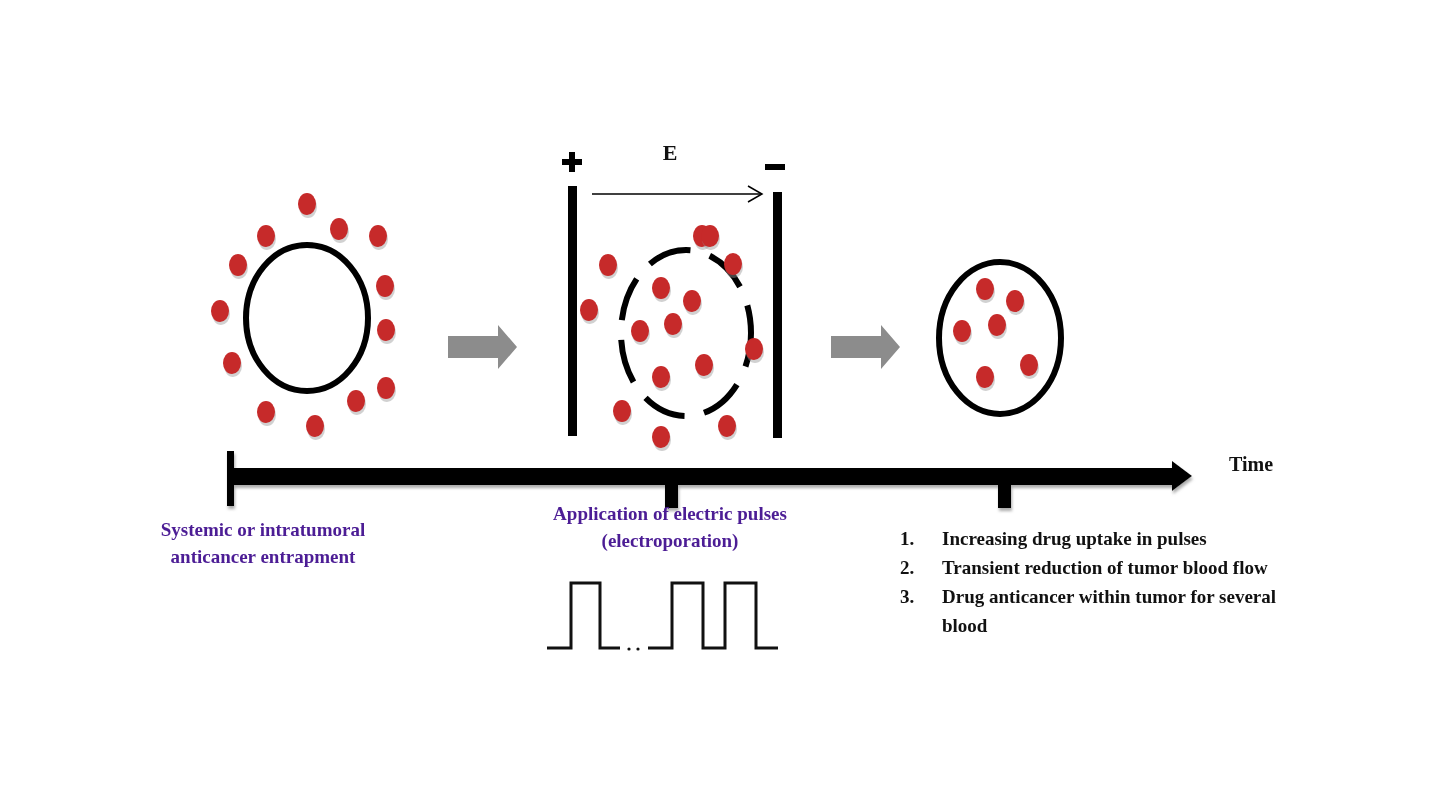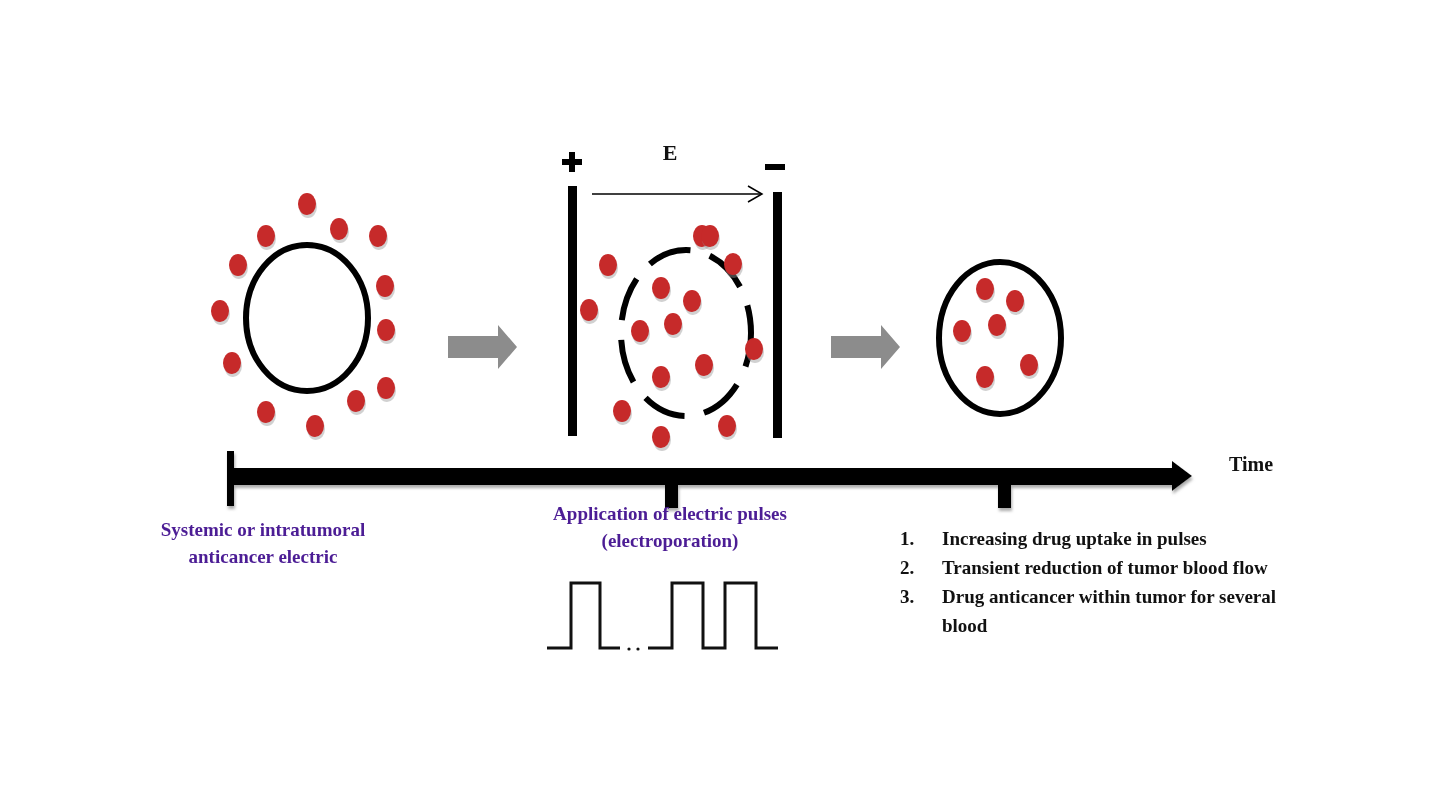--- a/index.html
+++ b/index.html
@@ -135,21 +135,21 @@
   <g fill="none" stroke="#111" stroke-width="3">
     <polyline points="547,648 571,648 571,583 600,583 600,648 620,648"></polyline>
     <polyline points="648,648 672,648 672,583 703,583 703,648 725,648 725,583 756,583 756,648 778,648"></polyline>
     <circle cx="629" cy="649" r="1.6" fill="#111" stroke="none"></circle>
     <circle cx="638" cy="649" r="1.6" fill="#111" stroke="none"></circle>
   </g>
 </svg>
 
 <div class="label center" style="left:118px; top:516px; width:290px;">
   <div>Systemic or intratumoral</div>
-  <div>anticancer  electric</div>
+  <div>anticancer  entrapment</div>
 </div>
 <div class="label center" style="left:520px; top:500px; width:300px;">
   <div>Application of electric pulses</div>
   <div>(electroporation)</div>
 </div>
 
 <div class="list">
   <div class="list-row">
     <span class="list-num">1.</span>
     <span class="list-text">Increasing drug uptake in pulses</span>

